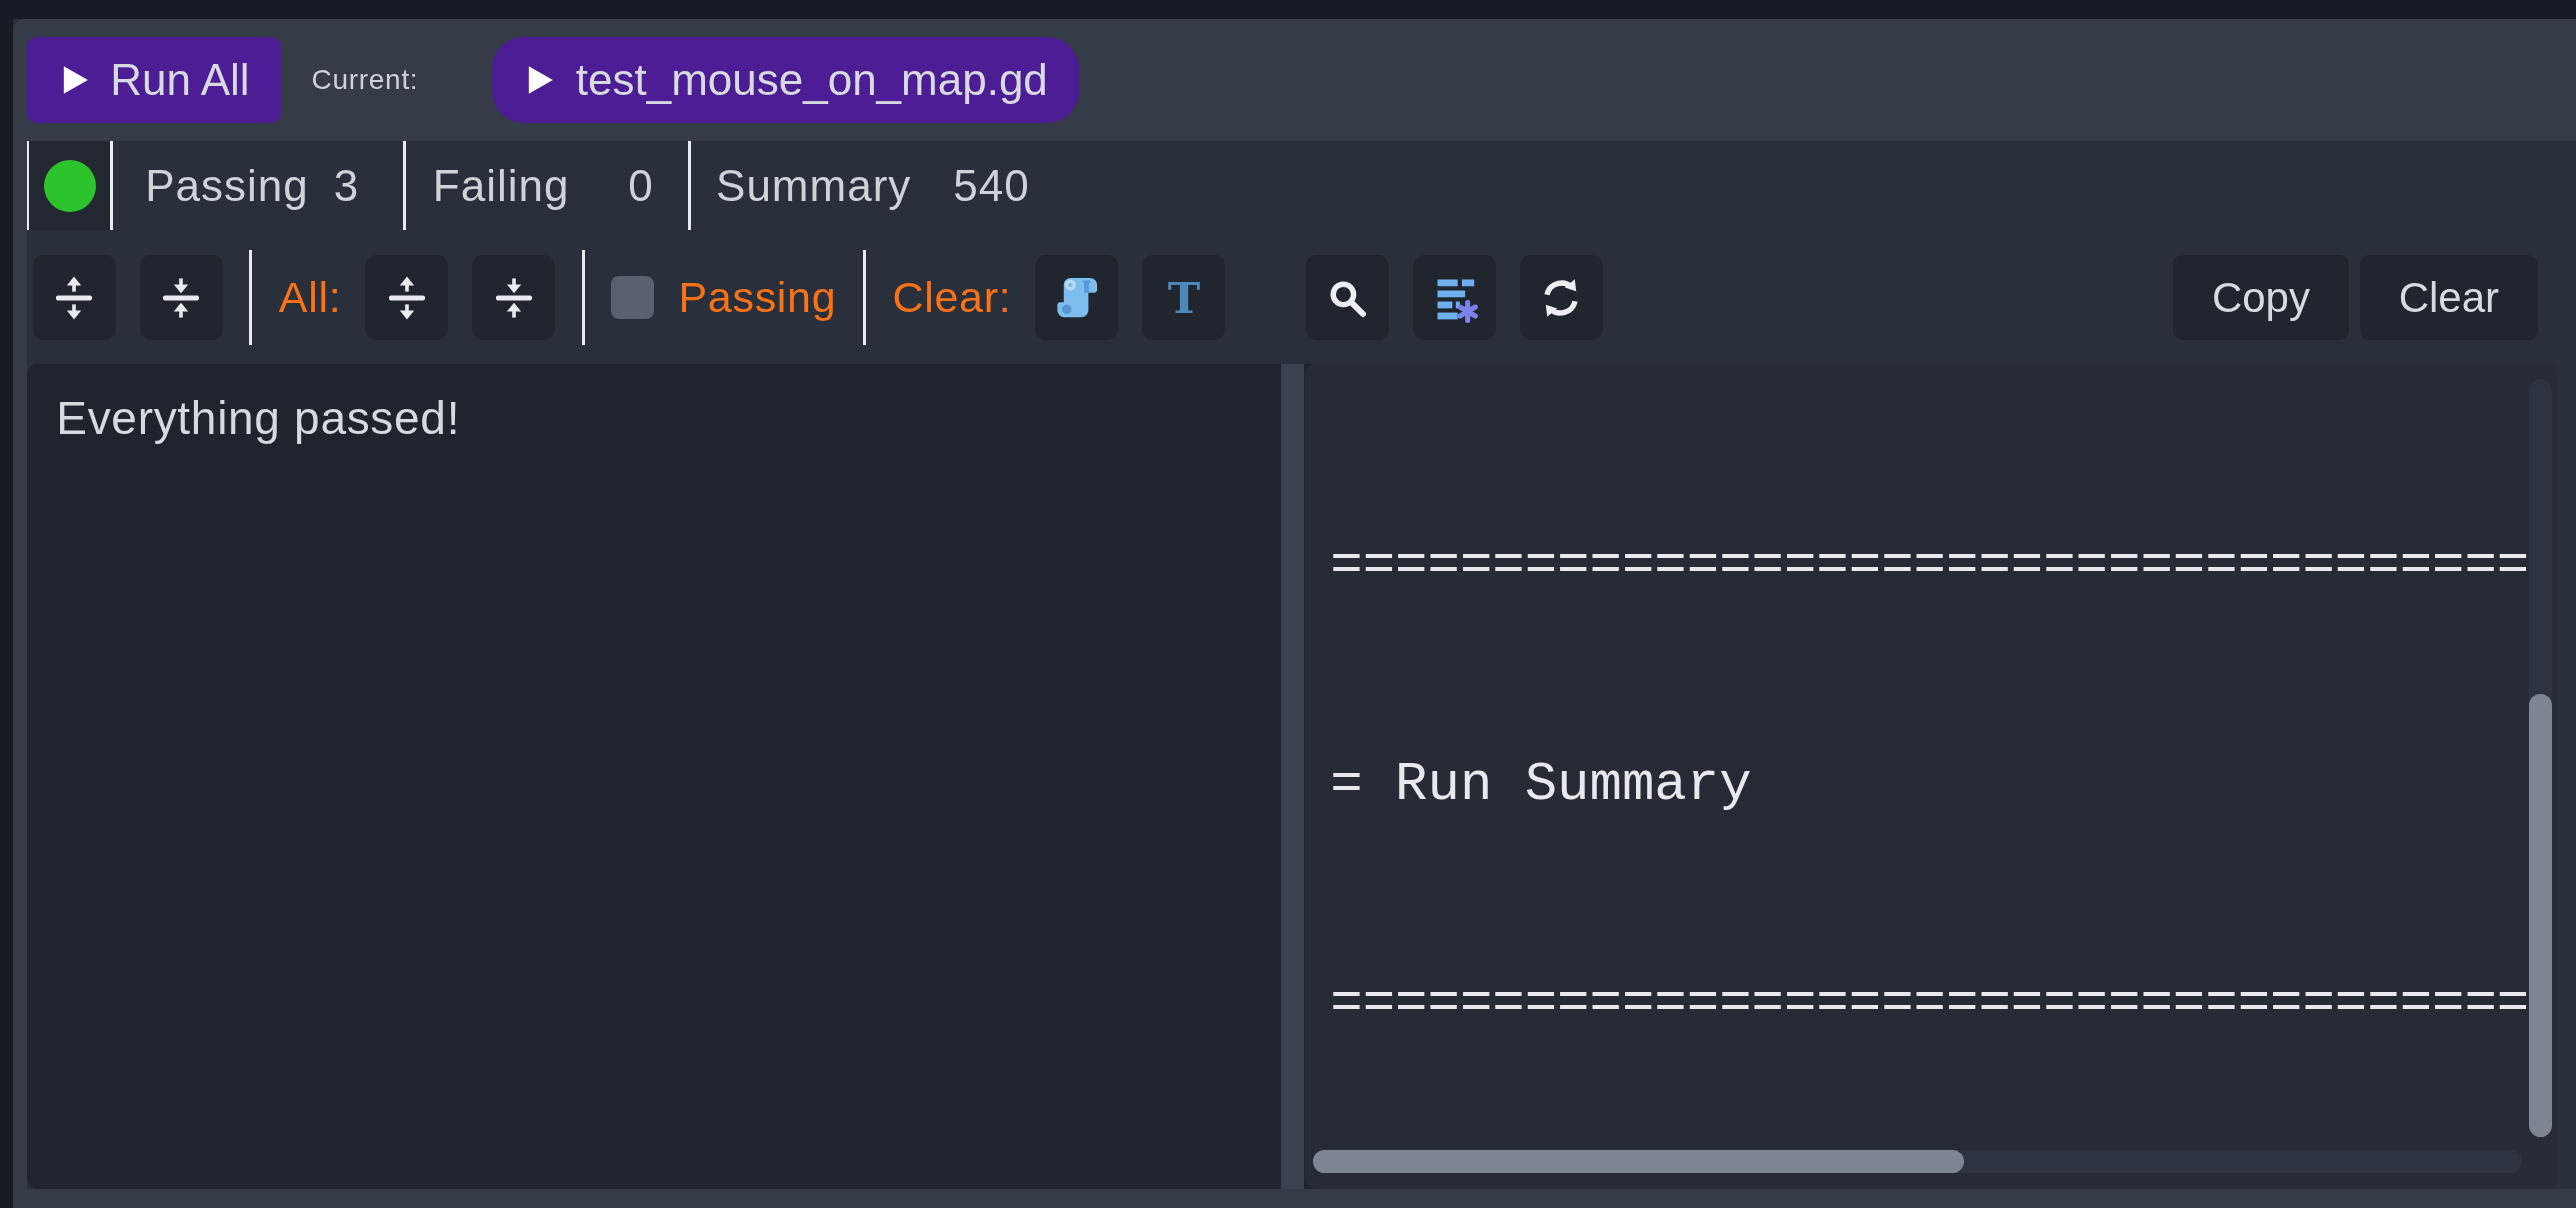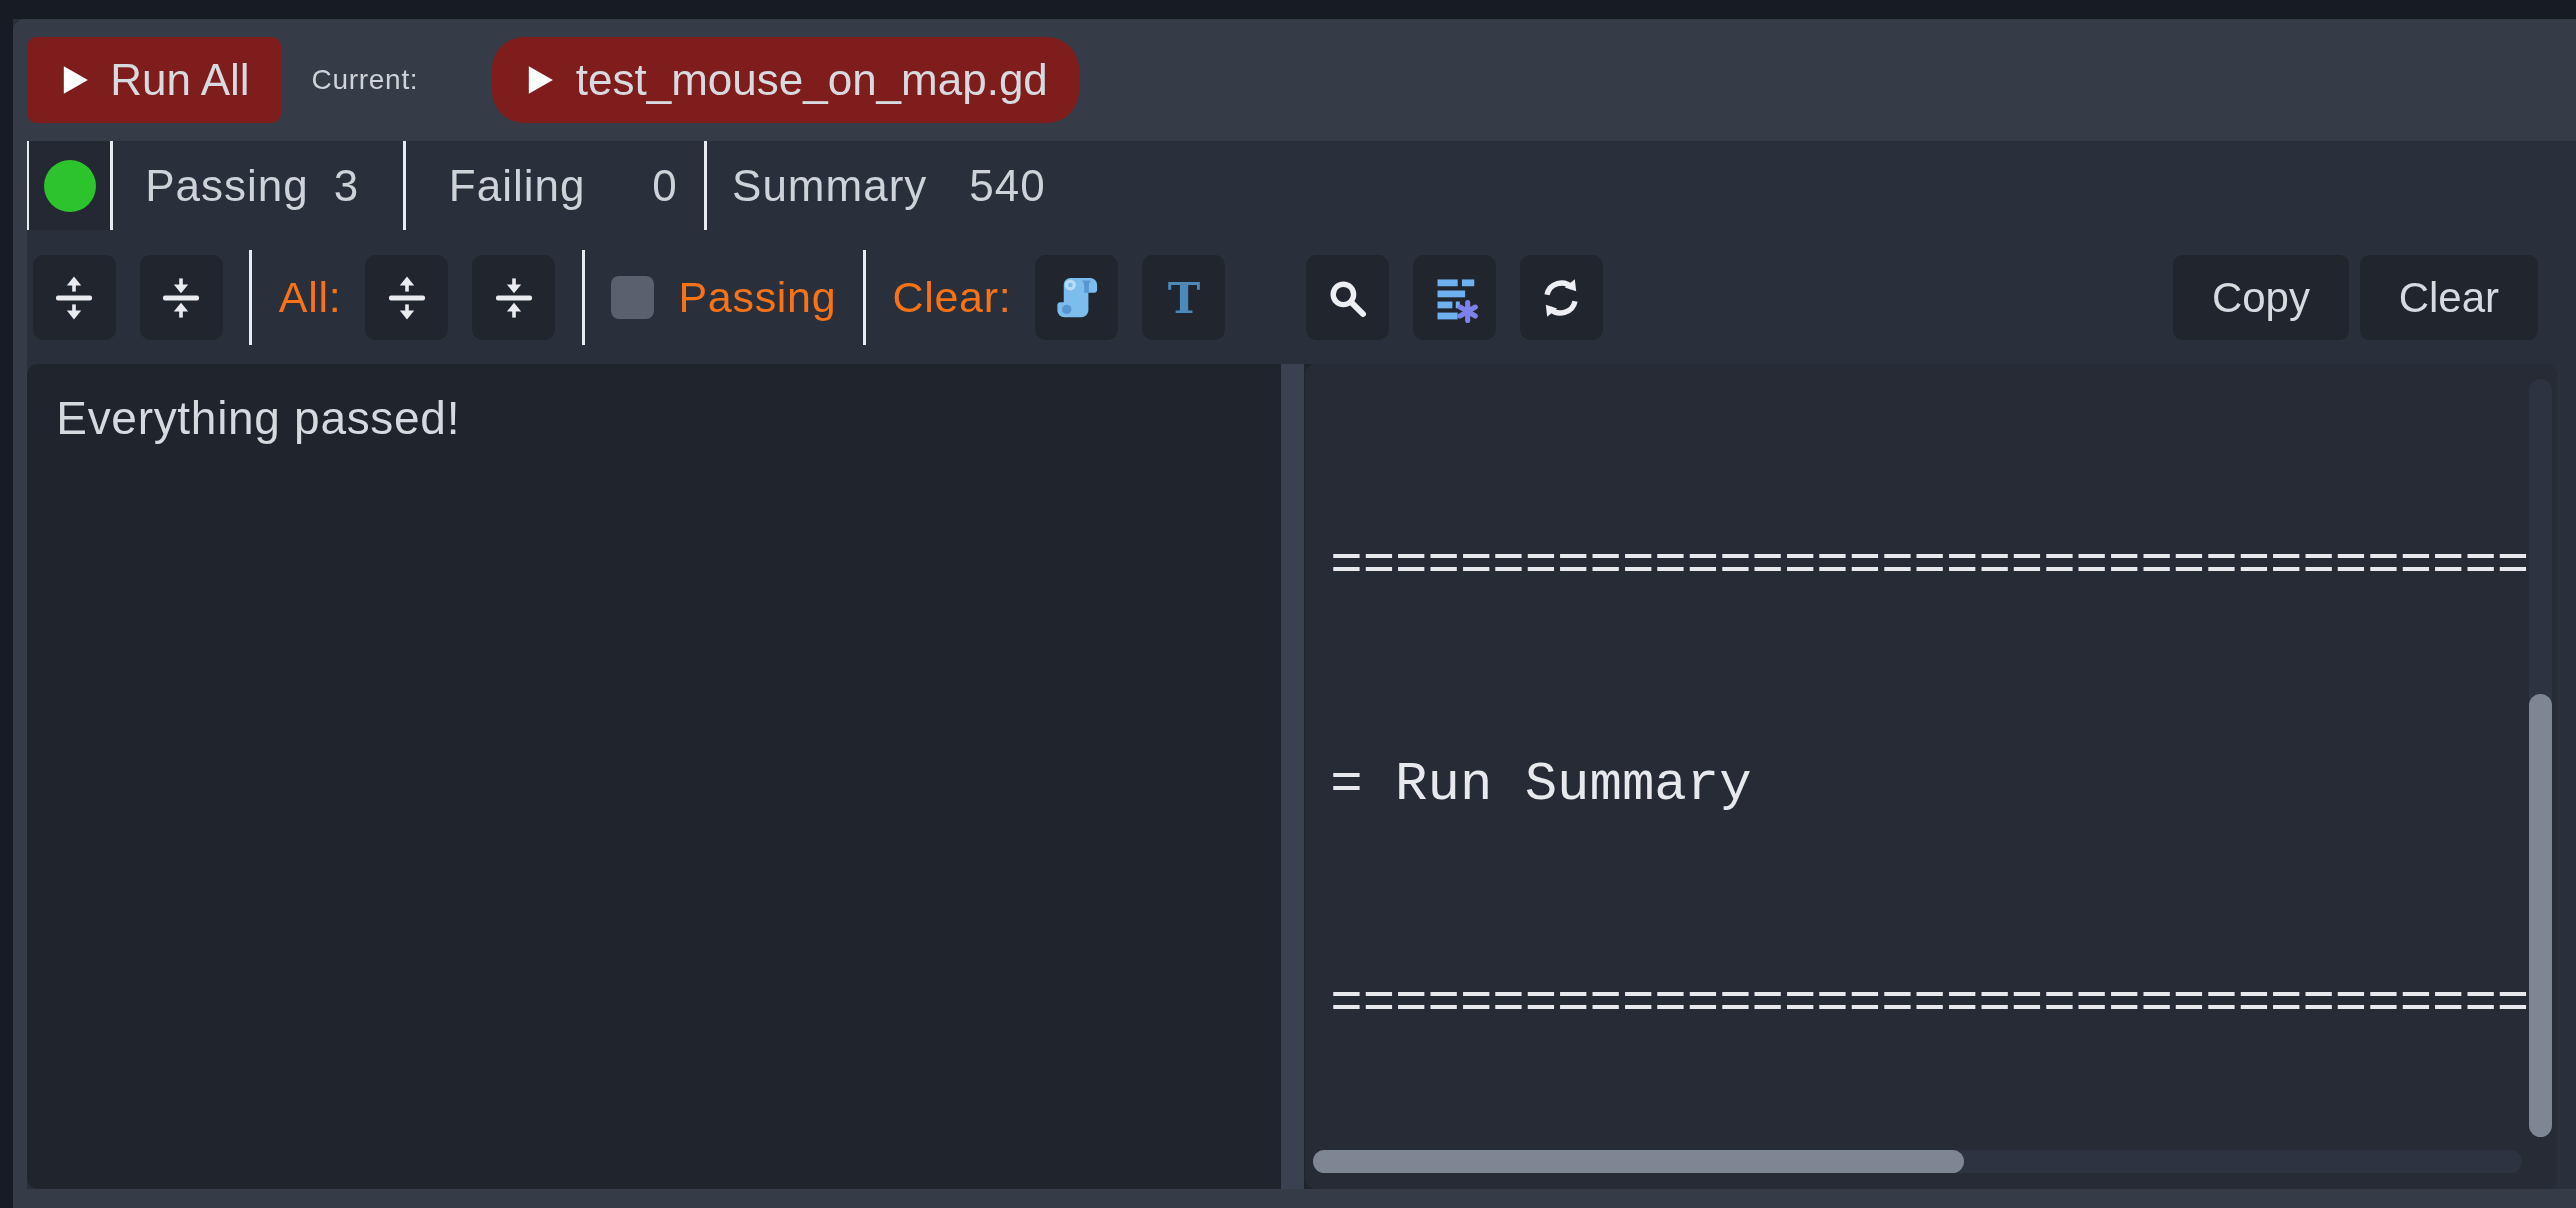--- a/index.html
+++ b/index.html
@@ -6,35 +6,35 @@
   html,body { width:2576px; height:1208px; overflow:hidden; }
   body { background:#2a303b; font-family:"Liberation Sans", sans-serif; color:#d3d6dc; position:relative; }
 
   .chrome-top  { position:absolute; left:0; top:0; width:2576px; height:19px; background:#171c24; }
   .chrome-left { position:absolute; left:0; top:0; width:13.4px; height:1208px; background:#171c24; }
 
   .gut { position:absolute; left:13.4px; top:19px; right:0; bottom:0; background:#353c48; border-top-left-radius:12px; }
 
   
   .top-row { position:absolute; left:0; top:0; right:0; height:122px; display:flex; align-items:center; padding-left:13.4px; }
-  .btn-dark { height:86px; background:#7f1d1d; border-radius:9.4px; display:inline-flex; align-items:center; gap:17.4px; padding:0 31px; font-size:44px; color:#d7dade; cursor:pointer; }
+  .btn-dark { height:86px; background:#4c1d95; border-radius:9.4px; display:inline-flex; align-items:center; gap:17.4px; padding:0 31px; font-size:44px; color:#d7dade; cursor:pointer; }
   .top-label { font-size:28px; margin-left:31px; letter-spacing:0.7px; color:#cfd3d9; }
   .btn-script { margin-left:74px;border-radius:32px; }
 
   
   .band { position:absolute; left:13.4px; top:122px; right:0; bottom:19.5px; background:#2a303b; border-top-left-radius:6.7px; }
 
   
   .status-row { position:absolute; left:0; top:0; right:0; height:89px; display:flex; align-items:stretch; }
   .vsep { width:2.7px; background:#e8ebef; }
   .dot-cell { width:81px; background:#232832; display:flex; align-items:center; justify-content:center; }
   .dot { width:52px; height:52px; border-radius:50%; background:#2cc32c; }
   .st-cell { display:flex; align-items:center; font-size:44px; letter-spacing:1px; color:#ced2d9; }
   .st-passing { width:290px; justify-content:space-between; padding:0 44px 0 32px; }
-  .st-failing { width:282px; justify-content:space-between; padding:0 26px 0 27px;margin-left:16px; }
+  .st-failing { width:282px; justify-content:space-between; padding:0 34px 0 27px; }
   .st-orphans { padding-left:25.5px; gap:42px; }
 
   
   .toolbar-row { position:absolute; left:0; top:89px; right:0; height:135px; }
   .tb-left { position:absolute; left:6px; top:0; height:100%; display:flex; align-items:center; gap:24px; }
   .tbtn { width:83px; height:85px; background:#20252e; border-radius:10.7px; display:flex; align-items:center; justify-content:center; cursor:pointer; flex:none; }
   .tsep { width:2.7px; height:95px; background:#e8ebef; margin:0 2.7px; flex:none; }
   .tlabel { font-size:43px; letter-spacing:0.7px; color:#f97316; }
   .checkbox { width:43px; height:43px; background:#59606e; border-radius:8px; flex:none; cursor:pointer; }
   .tb-mid { position:absolute; left:1279px; top:0; height:100%; display:flex; align-items:center; gap:24px; }

